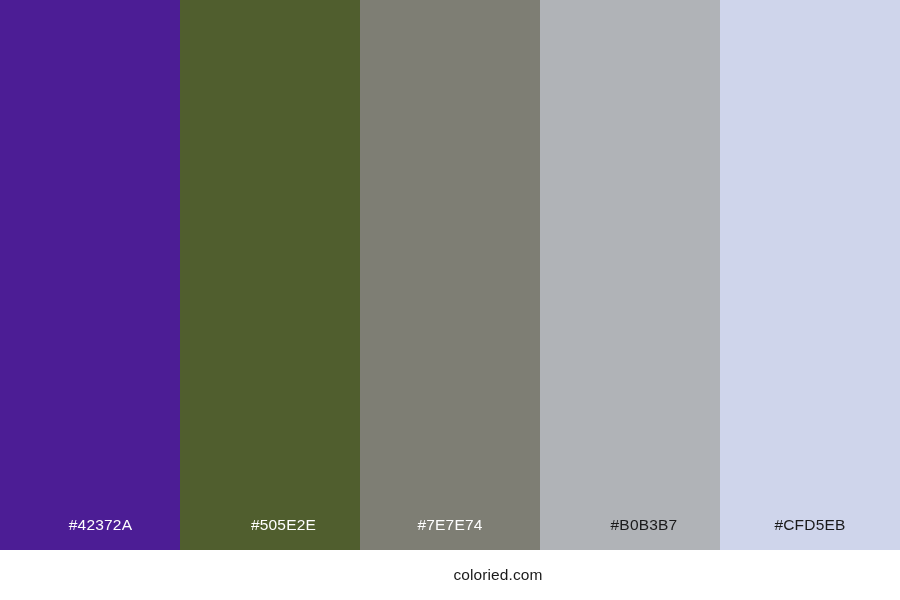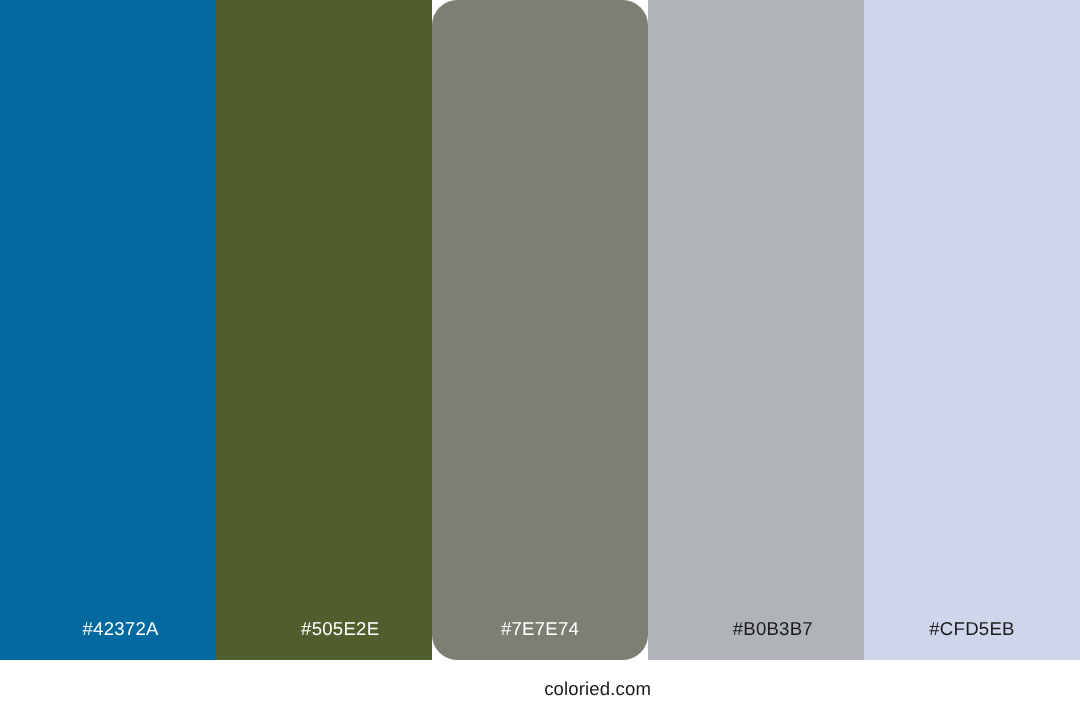--- a/index.html
+++ b/index.html
@@ -75,29 +75,29 @@
     line-height: 1;
   }
 </style>
 </head>
 <body>
 
 <div id="palette-page">
 
   <div id="swatch-strip">
 
-    <div class="swatch" style="background-color: #0369a1; padding-left: 21px;">
+    <div class="swatch" style="background-color: #4c1d95; padding-left: 21px;">
       <span class="swatch-label" style="color: rgb(255, 255, 255);">#42372A</span>
     </div>
 
     <div class="swatch" style="background-color: rgb(80, 94, 46); padding-left: 27px;">
       <span class="swatch-label" style="color: rgb(255, 255, 255);">#505E2E</span>
     </div>
 
-    <div class="swatch" style="background-color: rgb(126, 126, 116); border-radius: 21px;">
+    <div class="swatch" style="background-color: rgb(126, 126, 116);">
       <span class="swatch-label" style="color: rgb(255, 255, 255);">#7E7E74</span>
     </div>
 
     <div class="swatch" style="background-color: rgb(176, 179, 183);">
       <span class="swatch-label" style="color: rgb(26, 26, 26); padding-left: 28px;">#B0B3B7</span>
     </div>
 
     <div class="swatch" style="background-color: rgb(207, 213, 235);">
       <span class="swatch-label" style="color: rgb(26, 26, 26); margin-top: 43px;">#CFD5EB</span>
     </div>

